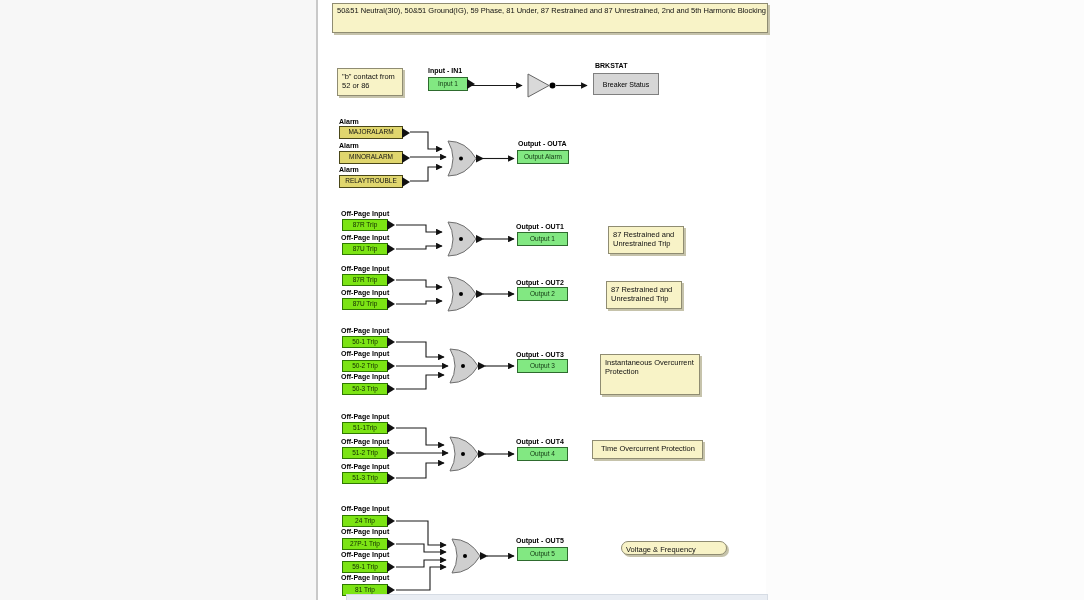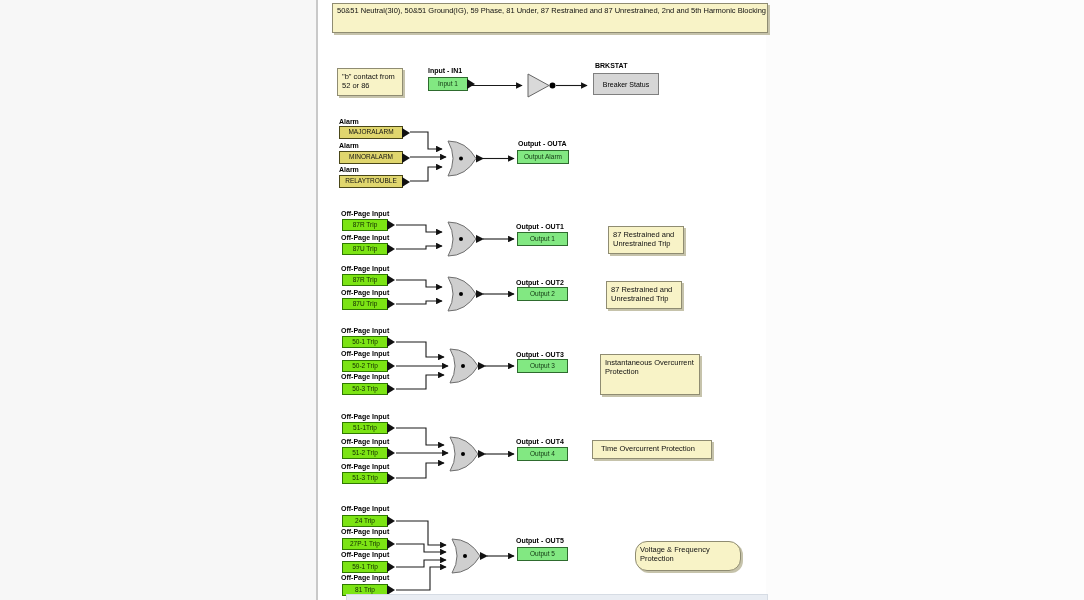--- a/index.html
+++ b/index.html
@@ -187,34 +187,34 @@
   </div>
 
   <div class="lbl" style="left:341px;top:412px;">Off-Page Input</div>
   <div class="tag lime src" style="left:342px;top:422px;width:46px;height:12px;">51-1Trip</div>
   <div class="lbl" style="left:341px;top:437px;">Off-Page Input</div>
   <div class="tag lime src" style="left:342px;top:447px;width:46px;height:12px;">51-2 Trip</div>
   <div class="lbl" style="left:341px;top:462px;">Off-Page Input</div>
   <div class="tag lime src" style="left:342px;top:472px;width:46px;height:12px;">51-3 Trip</div>
   <div class="lbl" style="left:516px;top:437px;">Output - OUT4</div>
   <div class="tag pgreen" style="left:517px;top:447px;width:51px;height:14px;">Output 4</div>
-  <div class="note" style="left:592px;top:440px;width:120px;height:19px;padding-left:8px;">
+  <div class="note" style="left:592px;top:440px;width:111px;height:19px;padding-left:8px;">
     <div class="nowrap">Time Overcurrent Protection</div>
   </div>
 
   <div class="lbl" style="left:341px;top:504px;">Off-Page Input</div>
   <div class="tag lime src" style="left:342px;top:515px;width:46px;height:12px;">24 Trip</div>
   <div class="lbl" style="left:341px;top:527px;">Off-Page Input</div>
   <div class="tag lime src" style="left:342px;top:538px;width:46px;height:12px;">27P-1 Trip</div>
   <div class="lbl" style="left:341px;top:550px;">Off-Page Input</div>
   <div class="tag lime src" style="left:342px;top:561px;width:46px;height:12px;">59-1 Trip</div>
   <div class="lbl" style="left:341px;top:573px;">Off-Page Input</div>
   <div class="tag lime src" style="left:342px;top:584px;width:46px;height:12px;">81 Trip</div>
   <div class="lbl" style="left:516px;top:536px;">Output - OUT5</div>
   <div class="tag pgreen" style="left:517px;top:547px;width:51px;height:14px;">Output 5</div>
-  <div class="note" style="left:635px;top:541px;width:106px;height:30px;border-radius:12px;">
+  <div class="note" style="left:621px;top:541px;width:106px;height:14px;border-radius:12px;">
     <div>Voltage &amp; Frequency</div>
     <div>Protection</div>
   </div>
 
   <div class="abs bottom-edge"></div>
 
 </div>
 
 </body></html>

